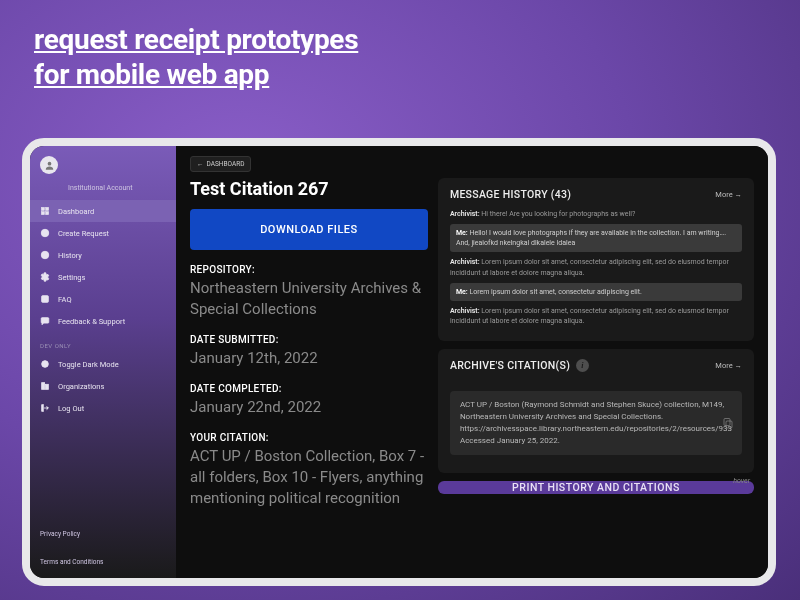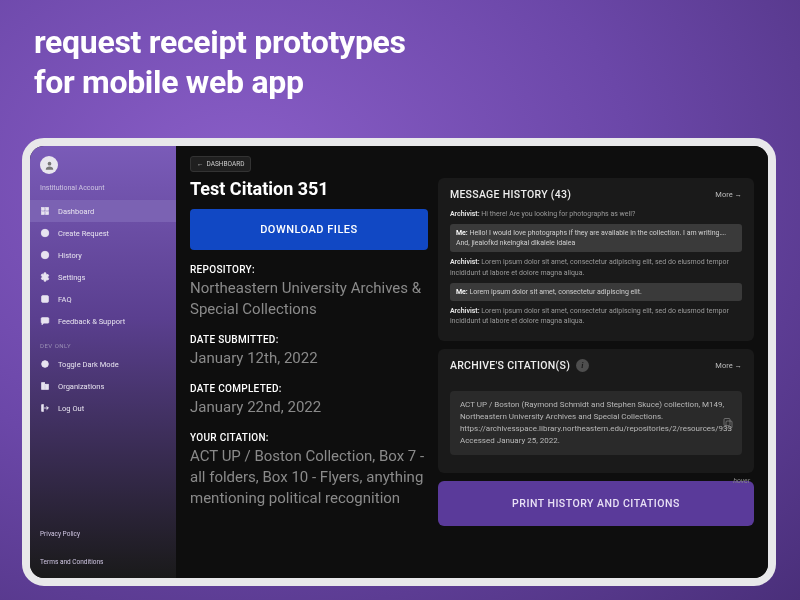--- a/index.html
+++ b/index.html
@@ -5,24 +5,25 @@
   * { box-sizing: border-box; margin: 0; padding: 0; }
   html, body { width: 800px; height: 600px; overflow: hidden; font-family: -apple-system, BlinkMacSystemFont, "Segoe UI", Roboto, sans-serif; }
   body {
     background: radial-gradient(ellipse at 30% 30%, #8a5ec8 0%, #6b47a8 50%, #4a2f7a 100%);
     position: relative;
   }
   .page-title {
     position: absolute;
     top: 22px; left: 34px;
     color: #fff;
-    font-size: 32px;
+    font-size: 28px;
     font-weight: 700;
     line-height: 1.25;
     letter-spacing: -0.3px;
+    text-decoration: underline;
   }
   .tablet {
     position: absolute;
     top: 138px; left: 22px;
     width: 754px; height: 448px;
     background: #0e0e0e;
     border-radius: 22px;
     border: 8px solid #e8e8ea;
     overflow: hidden;
     display: flex;
@@ -44,20 +45,21 @@
     margin: 10px 0 6px 10px;
     display: flex;
     align-items: center;
     justify-content: center;
   }
   .avatar svg { width: 11px; height: 11px; fill: #777; }
   .account-label {
     font-size: 7px;
     color: #cfc6e2;
     padding: 4px 0 8px 10px;
+    margin-left: 28px;
   }
   .nav { display: flex; flex-direction: column; }
   .nav-item {
     display: flex;
     align-items: center;
     gap: 8px;
     padding: 6px 10px;
     cursor: pointer;
     font-size: 7.5px;
     color: #e8e4f0;
@@ -240,21 +242,21 @@
     color: #888;
   }
   .panel.citations { position: relative; padding-bottom: 18px; gap: 11px; }
   .print-btn {
     background: #5a3a9a;
     color: #e8e0f5;
     font-size: 10.5px;
     font-weight: 500;
     letter-spacing: 0.5px;
     text-align: center;
-    padding: 16px 0;
+    padding: 0 0;
     border-radius: 6px;
     cursor: pointer;
   }
 </style>
 </head>
 <body>
 
 <div class="page-title">
   <div>request receipt prototypes</div>
   <div>for mobile web app</div>
@@ -372,21 +374,21 @@
 
   <div class="main">
     <div class="back-btn">
       <span>←</span>
       <span>DASHBOARD</span>
     </div>
 
     <div class="columns">
 
       <div class="col-left">
-        <div class="citation-title">Test Citation 351</div>
+        <div class="citation-title">Test Citation 267</div>
         <div class="download-btn">DOWNLOAD FILES</div>
 
         <div class="field">
           <div class="field-label">REPOSITORY:</div>
           <div class="field-value">Northeastern University Archives &amp; Special Collections</div>
         </div>
         <div class="field">
           <div class="field-label">DATE SUBMITTED:</div>
           <div class="field-value">January 12th, 2022</div>
         </div>

